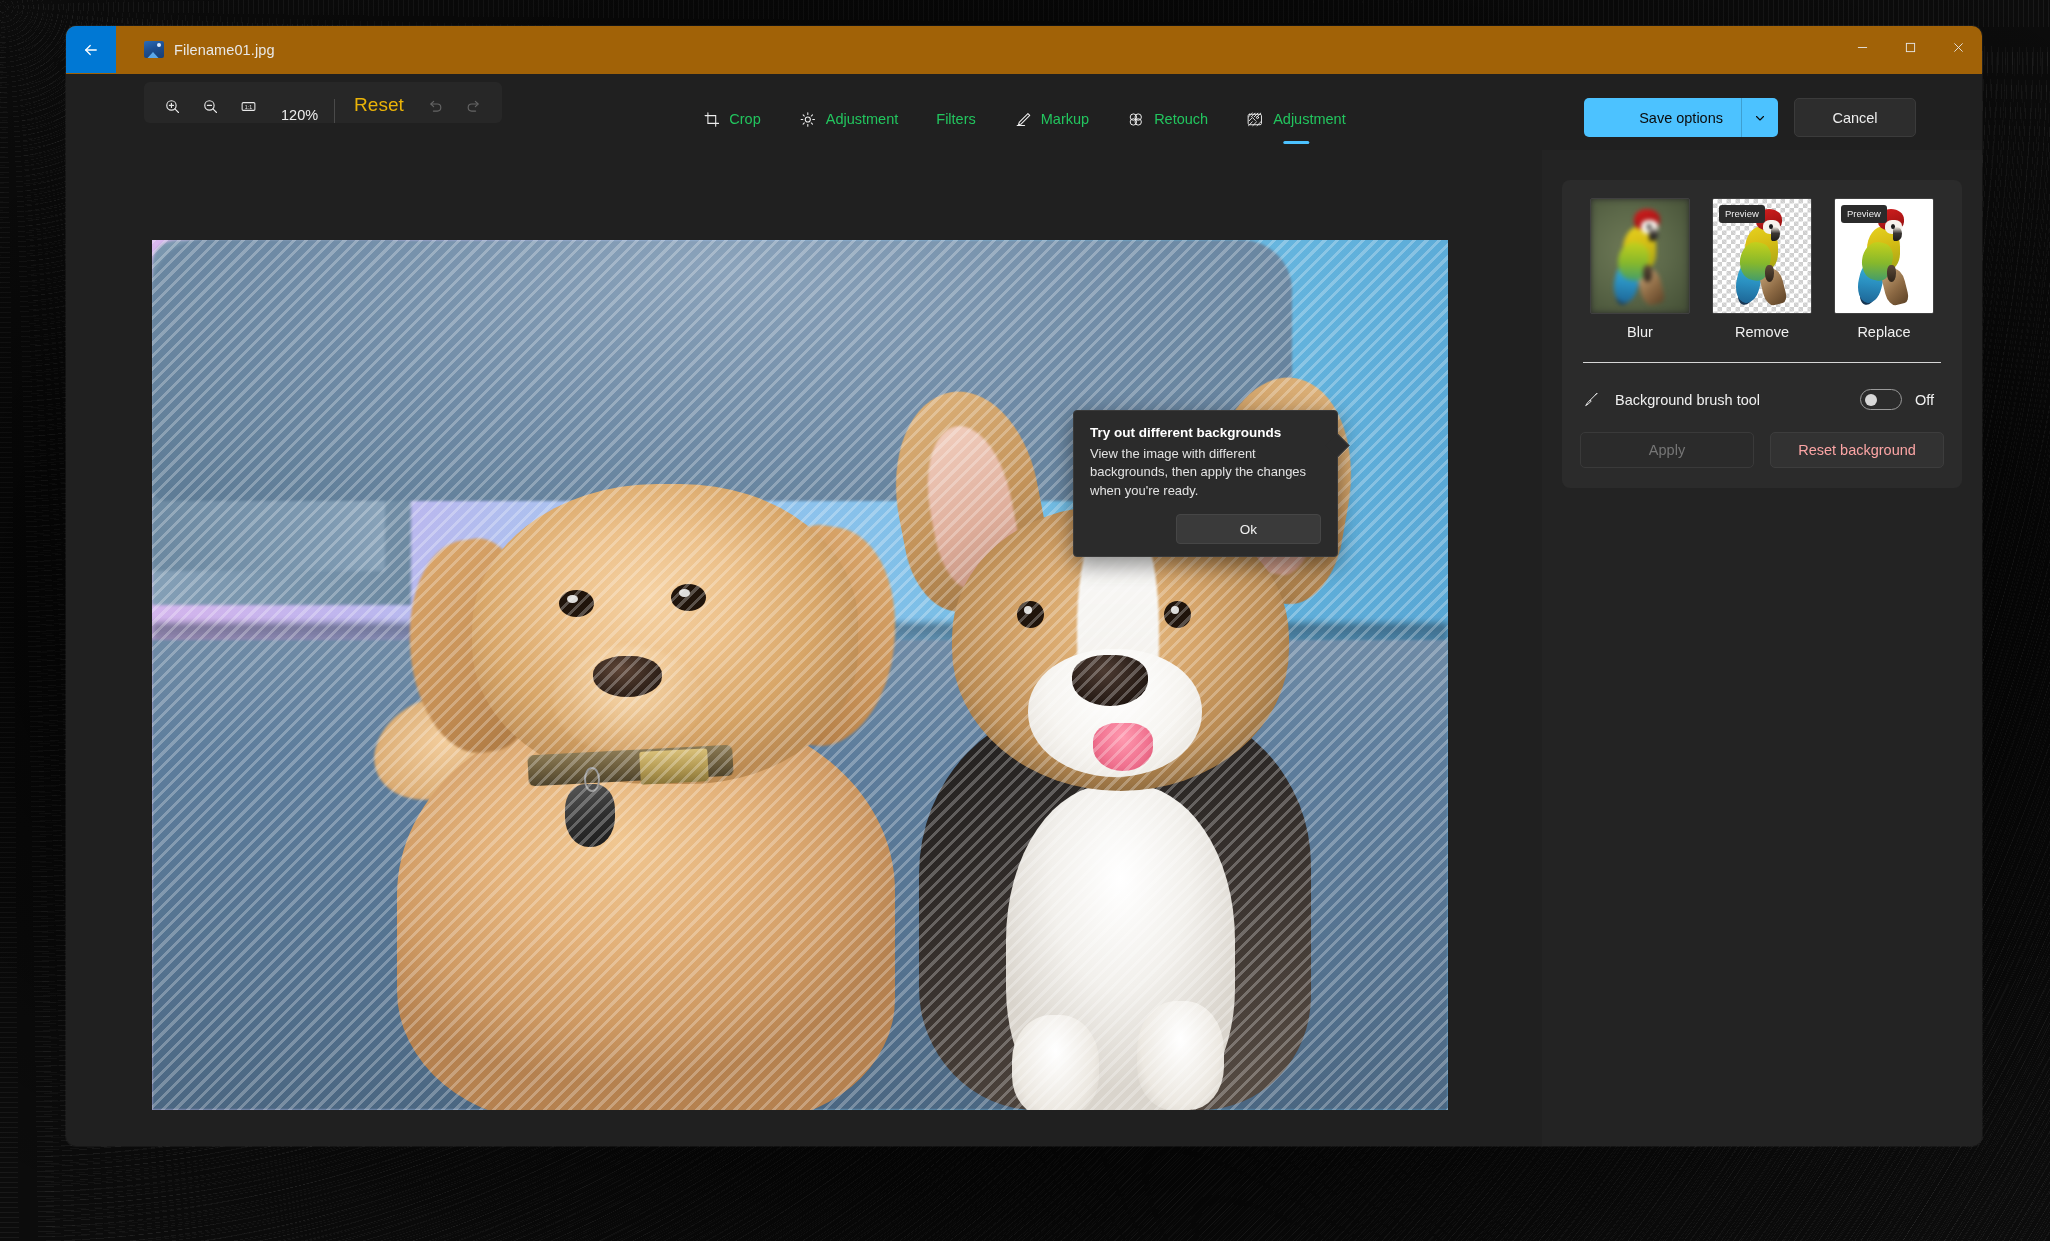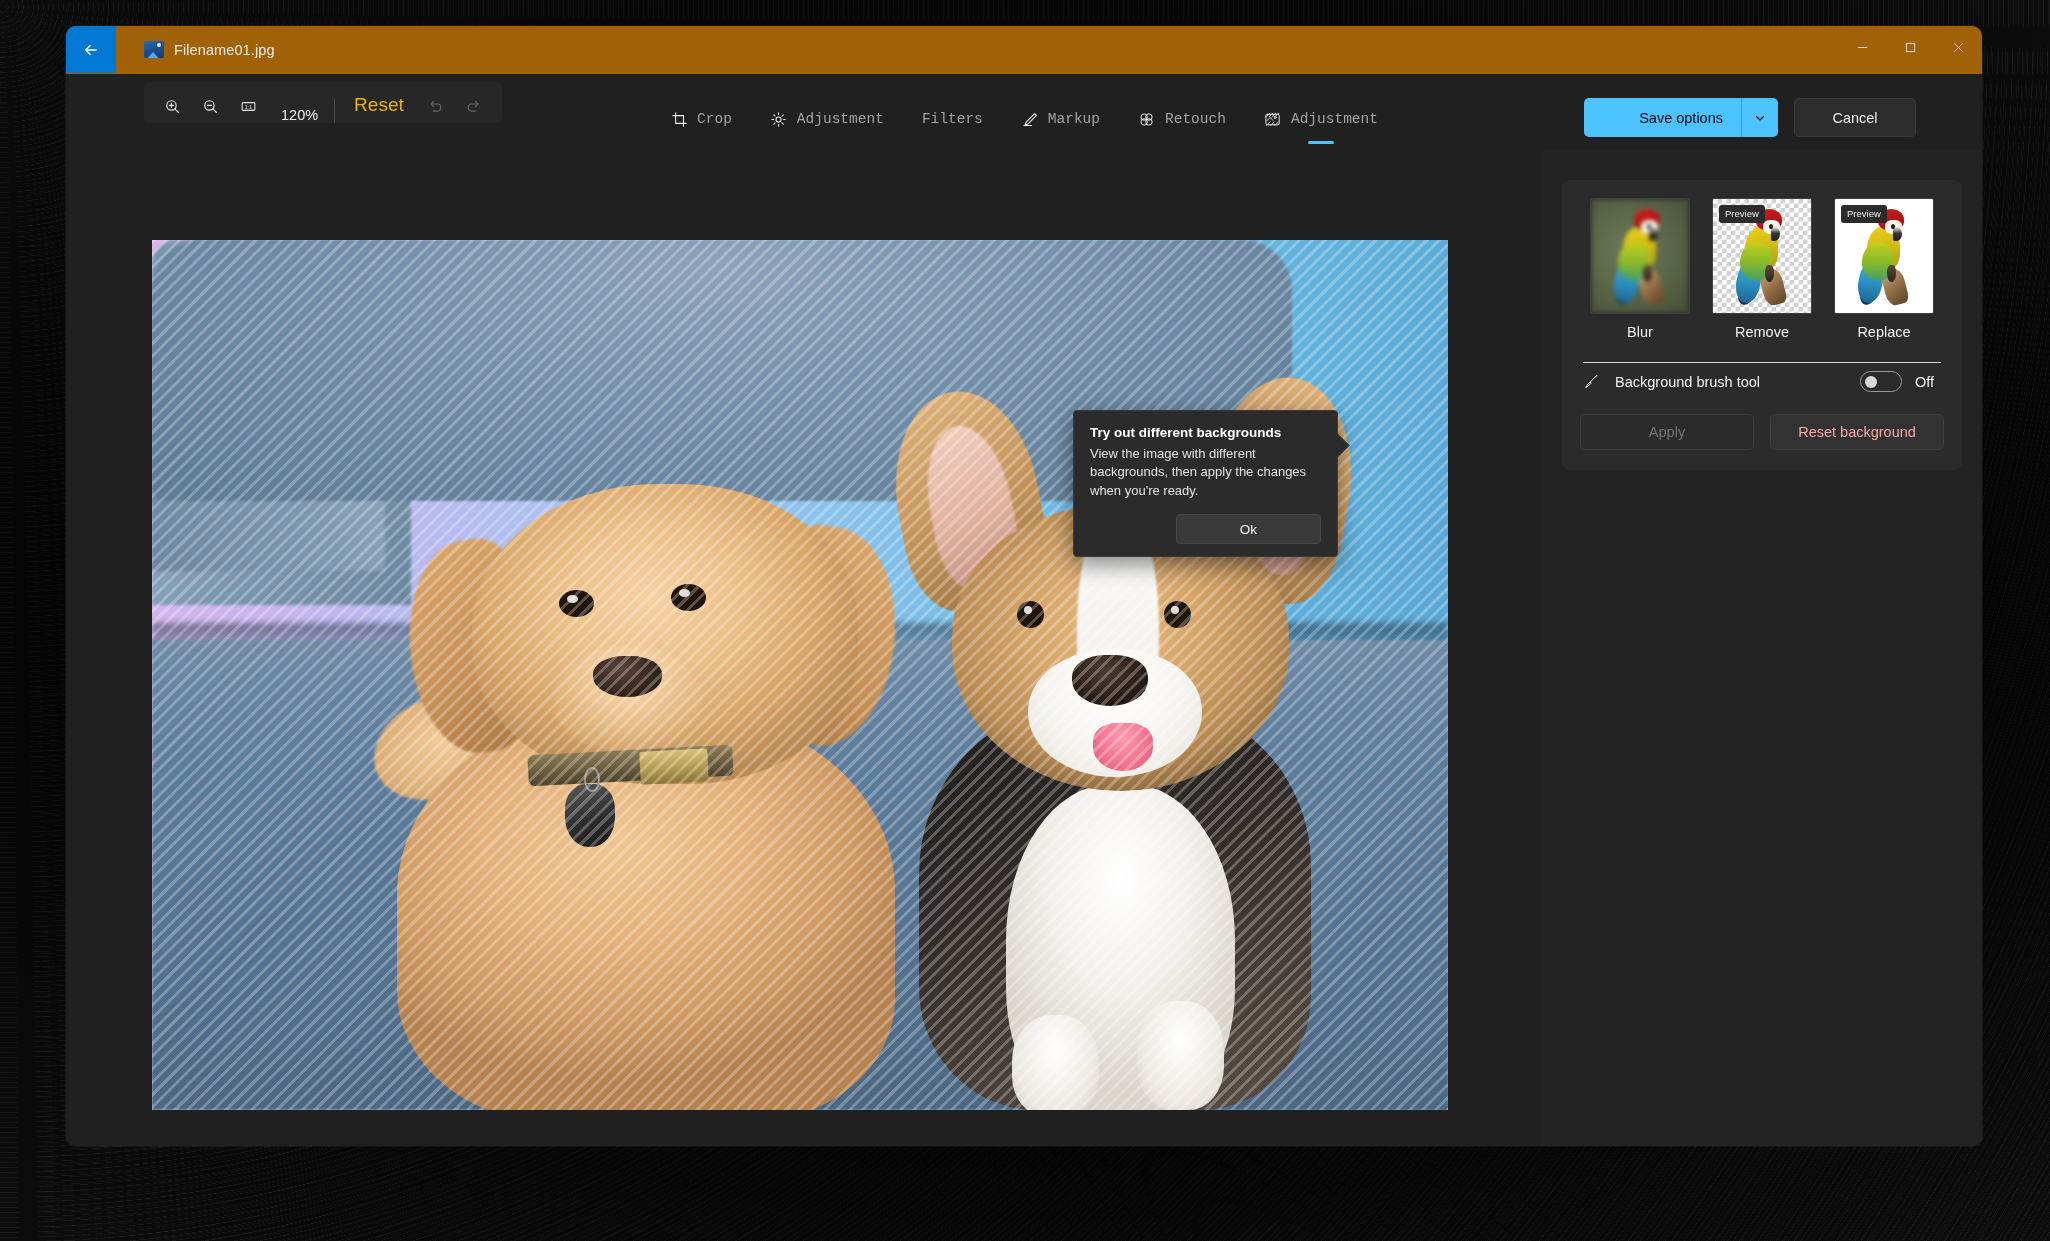--- a/index.html
+++ b/index.html
@@ -128,23 +128,22 @@
   #tabs {
     position: absolute; left: 50%; top: 24px;
     transform: translateX(-50%);
     display: flex; align-items: center; gap: 6px;
   }
   .tab {
     position: relative;
     display: flex; align-items: center; gap: 9px;
     height: 42px; padding: 0 16px;
     border-radius: 5px; cursor: pointer;
-    color: #a3a3a3; font-size: 14.5px;
+    color: #22c55e; font-size: 14.5px;
     white-space: nowrap;
-    font-family: Liberation Mono, monospace;
   }
   .tab .tab-icon { display: flex; align-items: center; justify-content: center; width: 18px; height: 18px; }
   .tab .tab-icon svg { width: 17px; height: 17px; }
   .tab.active::after {
     content: ""; position: absolute;
     bottom: -4px; left: 50%; transform: translateX(-50%);
     width: 26px; height: 3px; border-radius: 2px;
     background: #4cc2ff;
   }
 
@@ -559,21 +558,21 @@
     font-size: 14.5px; color: #f0f0f0;
   }
 
   #panel-divider {
     height: 1px; background: #d6d6d6;
     margin: 22px 3px 0 3px;
   }
 
   #brush-row {
     display: flex; align-items: center;
-    margin-top: 8px; padding: 0 3px; justify-content: flex-end;
+    margin-top: 26px; padding: 0 3px; justify-content: flex-end;
   }
   #brush-icon { width: 20px; display: flex; align-items: center; }
   #brush-icon svg { width: 17px; height: 17px; }
   #brush-label { margin-left: 12px; font-size: 14.5px; color: #f0f0f0; flex: 1; }
   #brush-toggle {
     width: 42px; height: 21px; border-radius: 11px;
     background: #2b2b2b; border: 1px solid #9a9a9a;
     position: relative; cursor: pointer; flex: 0 0 auto;
   }
   #brush-toggle::after {

